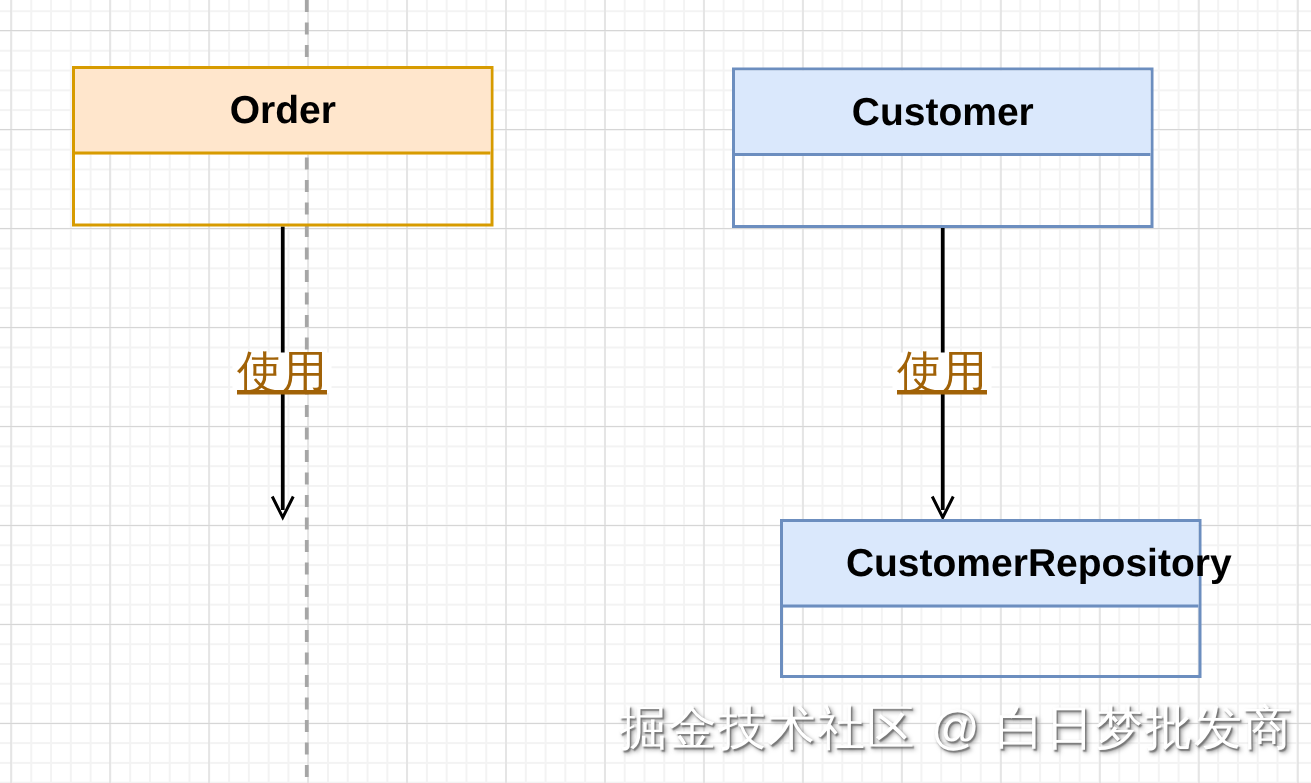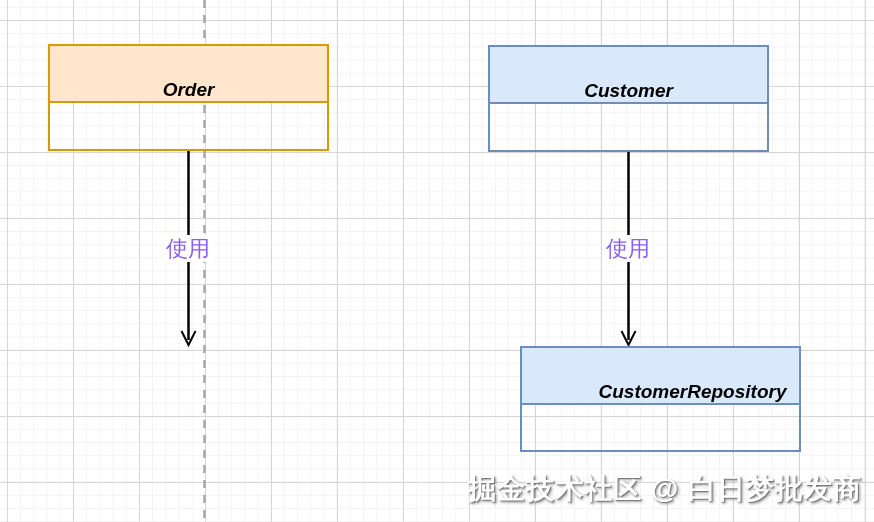--- a/index.html
+++ b/index.html
@@ -45,57 +45,57 @@
   }
 
   .node {
     position: absolute;
     display: flex;
     flex-direction: column;
   }
   .node .node-title {
     height: 57px;
     display: flex;
-    align-items: flex-end;
+    align-items: center;
     justify-content: center;
     font-weight: bold;
-    font-size: 19px;
+    font-size: 26px;
     color: #000;
     white-space: nowrap;
-    font-style: italic;
   }
   .node .node-body { flex: 1; background: transparent; }
 
   .node.orange { border: 2px solid #D79B00; }
   .node.orange .node-title { background: #FFE6CC; border-bottom: 2px solid #D79B00; }
   .node.blue { border: 2px solid #6C8EBF; }
   .node.blue .node-title { background: #DAE8FC; border-bottom: 2px solid #6C8EBF; }
 
   .node.label-offset .node-title span {
     position: relative;
     left: 32px;
   }
 
   .edge-label {
     position: absolute;
     transform: translateX(-50%);
     background: #ffffff;
     padding: 0 3px;
-    font-size: 22px;
+    font-size: 30px;
     line-height: 27px;
-    color: #8b5cf6;
+    color: #a16207;
     white-space: nowrap;
+    text-decoration: underline;
   }
 
   .watermark {
     position: absolute;
     right: 12px;
     bottom: 14px;
-    font-size: 28px;
-    font-weight: bold;
+    font-size: 32px;
+    font-weight: normal;
     letter-spacing: 1px;
     color: #ffffff;
     text-shadow:
       1px 1px 1px rgba(90,90,90,0.75),
       2px 2px 3px rgba(110,110,110,0.65);
     white-space: nowrap;
   }
 </style>
 </head>
 <body>

